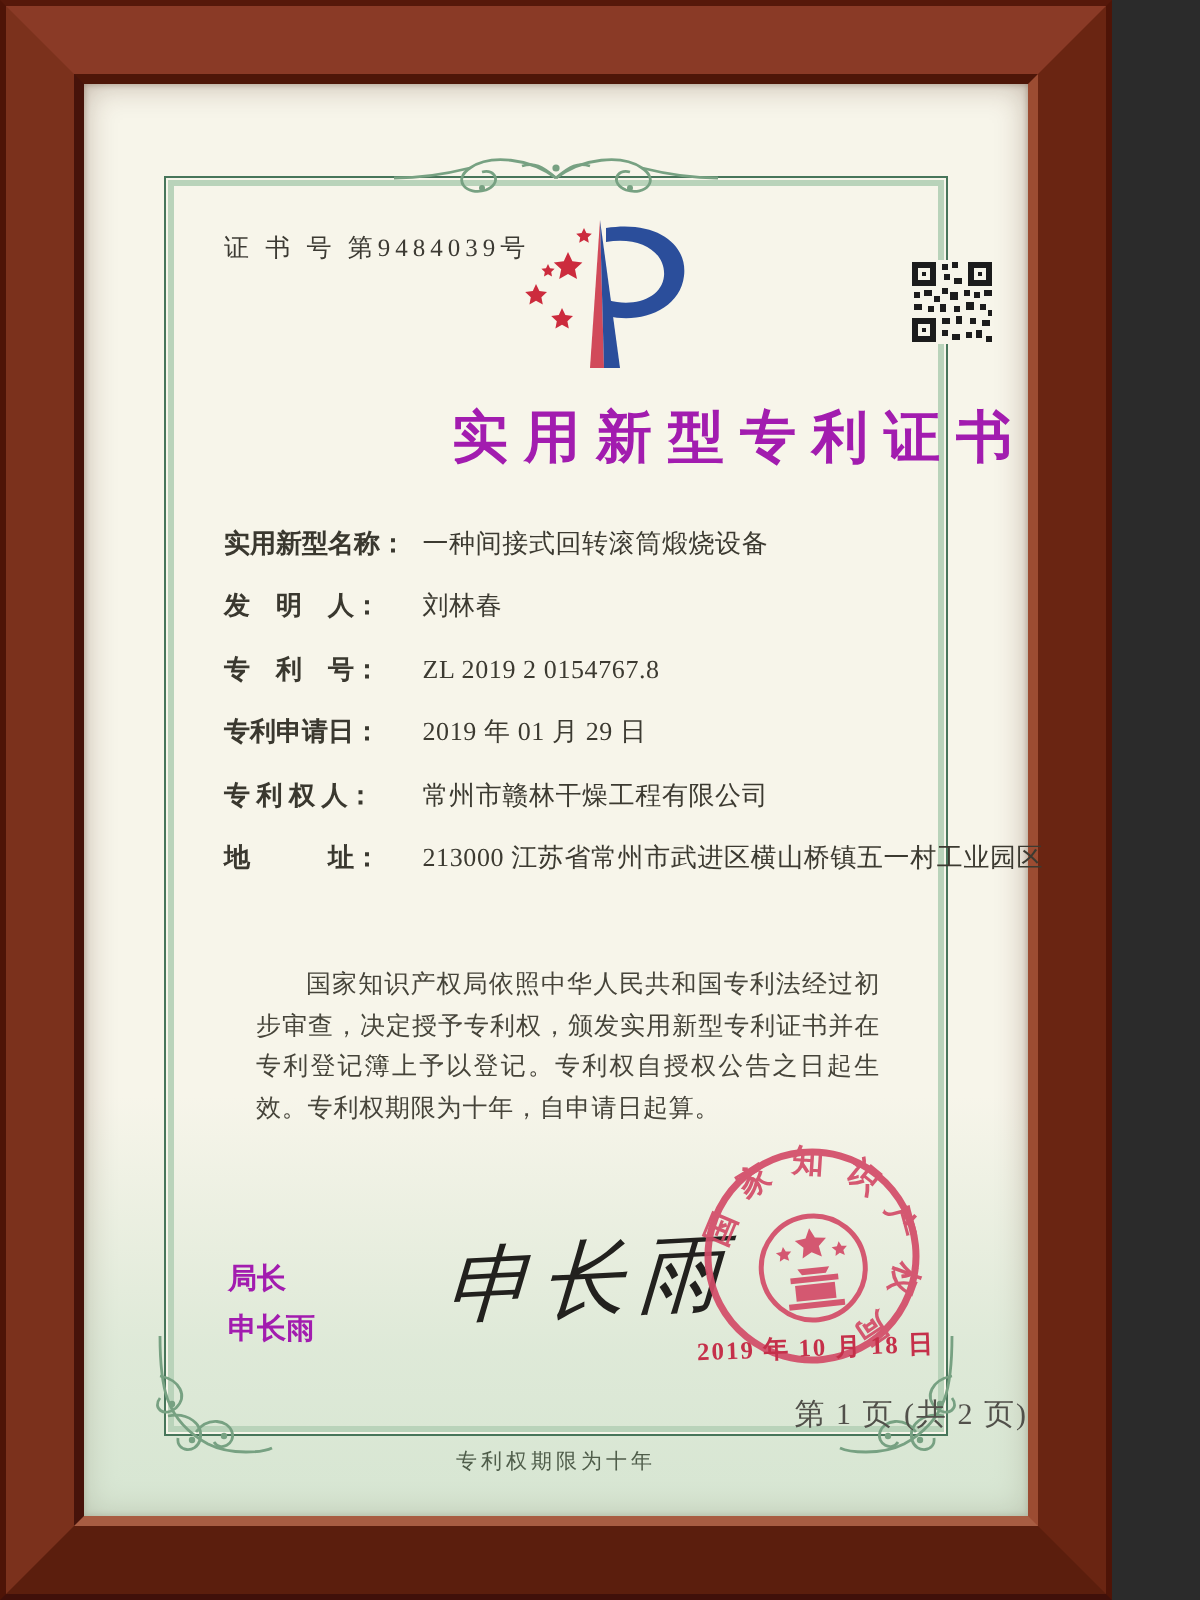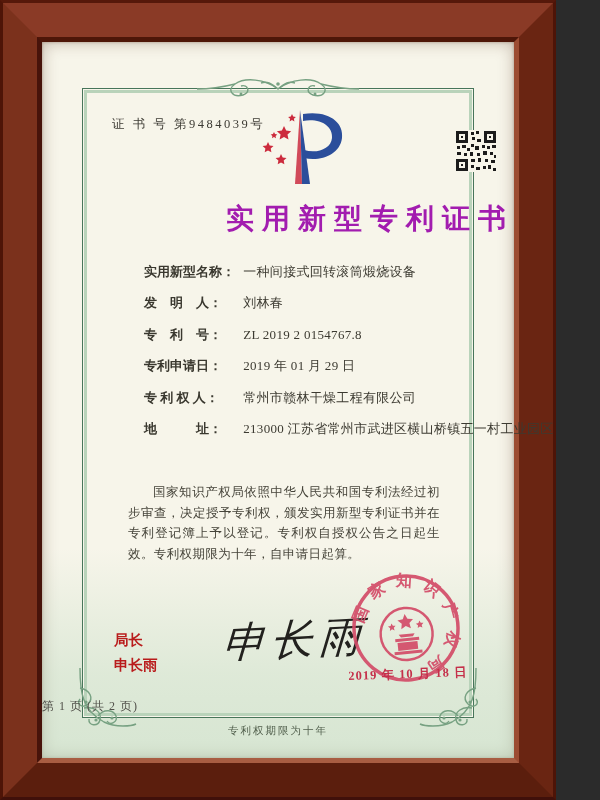--- a/index.html
+++ b/index.html
@@ -25,36 +25,36 @@
   .ornament-bl{position:absolute;left:32px;bottom:28px;}
   .ornament-br{position:absolute;right:32px;bottom:28px;transform:scaleX(-1);}
   
   .cert-no{position:absolute;left:70px;top:74px;font-size:12.5px;letter-spacing:2.5px;color:#3c3a33;}
   .logo{position:absolute;left:212px;top:66px;}
   .qr{position:absolute;left:413px;top:88px;}
   .title{position:absolute;left:0;right:0;top:158px;text-align:right;
          font-size:28px;font-weight:bold;letter-spacing:8px;color:#a21caf;}
   .fields{position:absolute;left:70px;right:50px;top:214px;font-size:13px;color:#3c3a31;}
   .frow{height:31.4px;line-height:31.4px;white-space:nowrap;}
-  .flabel{display:inline-block;min-width:96px;font-weight:bold;color:#3a382f;margin-left:32px;}
+  .flabel{display:inline-block;min-width:96px;font-weight:bold;color:#3a382f;}
   .fvalue{color:#3c3a31;letter-spacing:.3px;}
   .fpair2{margin-left:34px;}
   .paras{position:absolute;left:70px;right:58px;top:424px;font-size:12.5px;
          line-height:20.5px;color:#46443a;text-align:justify;letter-spacing:.4px;}
   .paras p{margin:16px;text-indent:2em;}
   .director{position:absolute;left:72px;top:586px;font-size:14.5px;font-weight:bold;
-         color:#b91c1c;line-height:25px;}
+         color:#a21caf;line-height:25px;}
   .signature{position:absolute;left:148px;top:570px;width:210px;text-align:center;
          font-size:42px;font-style:italic;color:#22211e;
          transform:rotate(-3deg) skewX(-6deg);letter-spacing:6px;white-space:nowrap;}
   .seal{position:absolute;left:308px;top:530px;opacity:.92;}
   .seal-date{position:absolute;left:298px;top:624px;width:136px;text-align:center;
          font-size:12.5px;font-weight:bold;color:#c5304a;transform:rotate(-2deg);letter-spacing:1px;}
-  .page-note{position:absolute;left:0;right:0;top:656px;text-align:left;
-         font-size:12px;color:#51504a;letter-spacing:1px;}
+  .page-note{position:absolute;left:0;right:0;top:656px;text-align:right;
+         font-size:15px;color:#51504a;letter-spacing:1px;}
   .back-note{position:absolute;left:0;right:0;top:682px;text-align:center;
          font-size:10.5px;color:#4f5d4a;letter-spacing:2px;}
 </style>
 </head>
 <body>
 
 <div class="scene">
   <div class="frame"></div>
   <div class="frame-edge"></div>
   <div class="frame-lip"></div>

